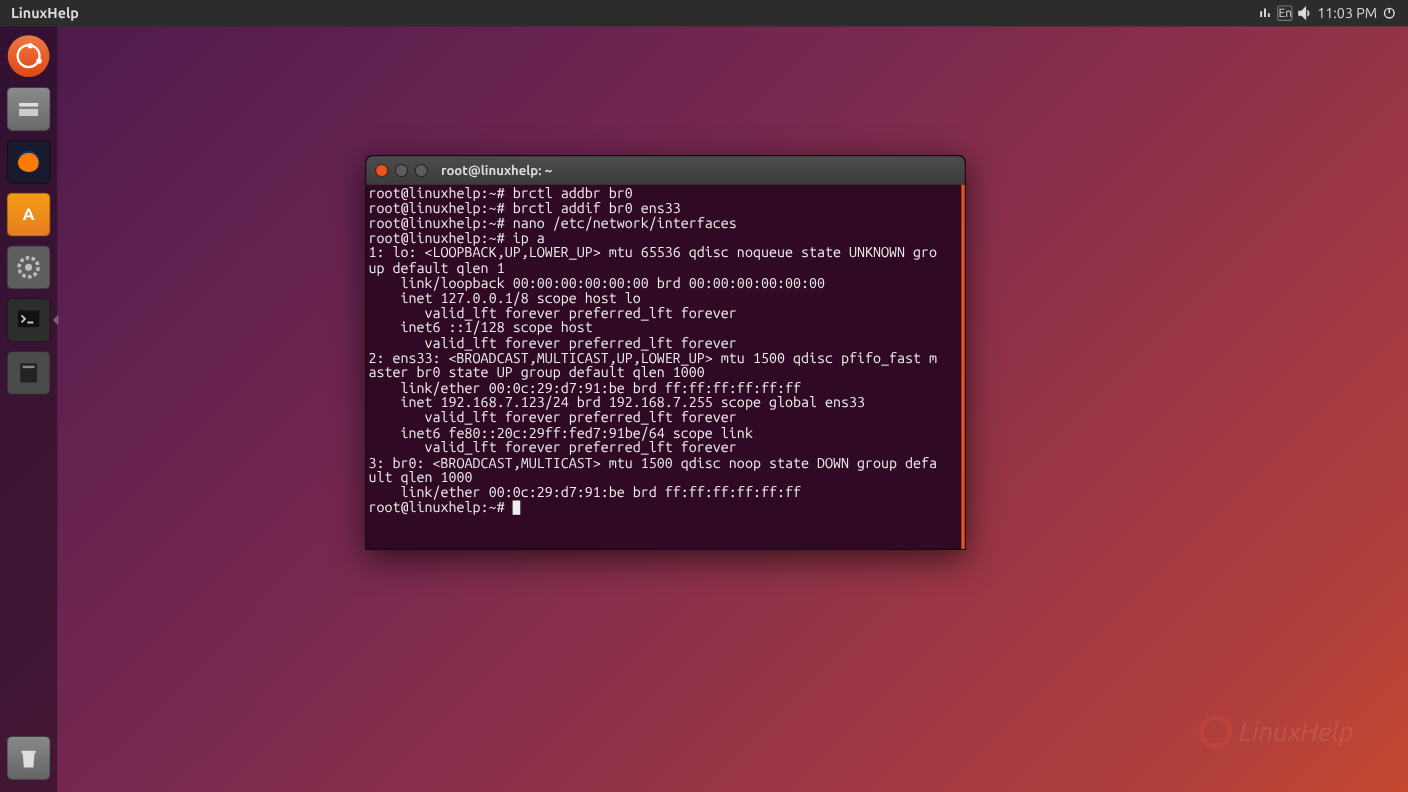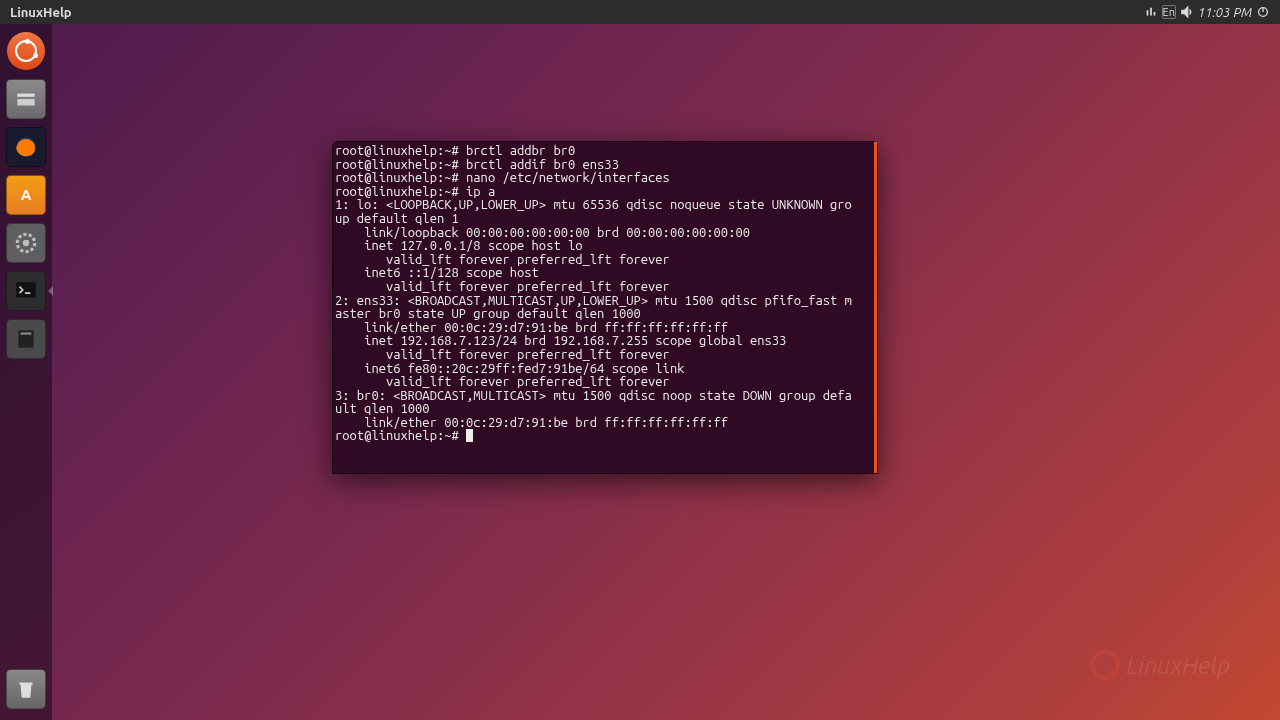--- a/index.html
+++ b/index.html
@@ -34,21 +34,21 @@
     padding-right: 10px;
   }
   .tray-icon {
     width: 14px; height: 14px;
     display: inline-flex;
     align-items: center;
     justify-content: center;
     color: #dcdcdc;
     font-size: 12px;
   }
-  .clock { font-size: 13px; font-style: italic; }
+  .clock { font-size: 13px; }
   
   .launcher {
     position: absolute;
     top: 24px; left: 0;
     width: 52px;
     height: calc(100% - 24px);
     background: rgba(30, 10, 30, 0.55);
     display: flex;
     flex-direction: column;
     align-items: center;
@@ -253,20 +253,26 @@
   <div class="launcher-item trash-spot">
     <div class="tile" style="background:linear-gradient(#888,#666);">
         <svg viewBox="0 0 24 24">
           <path d="M7 8 L17 8 L16 20 L8 20 Z M6 6 L18 6 L18 8 L6 8 Z" fill="#ddd"></path>
         </svg>
       </div>
   </div>
 </div>
 
 <div class="term-window">
+  <div class="term-titlebar">
+    <div class="wbtn close"></div>
+    <div class="wbtn min"></div>
+    <div class="wbtn max"></div>
+    <span class="term-title">root@linuxhelp: ~</span>
+  </div>
   <div class="term-body"><span id="term-lines">root@linuxhelp:~# brctl addbr br0
 root@linuxhelp:~# brctl addif br0 ens33
 root@linuxhelp:~# nano /etc/network/interfaces
 root@linuxhelp:~# ip a
 1: lo: &lt;LOOPBACK,UP,LOWER_UP&gt; mtu 65536 qdisc noqueue state UNKNOWN group default qlen 1
     link/loopback 00:00:00:00:00:00 brd 00:00:00:00:00:00
     inet 127.0.0.1/8 scope host lo
        valid_lft forever preferred_lft forever
     inet6 ::1/128 scope host
        valid_lft forever preferred_lft forever

